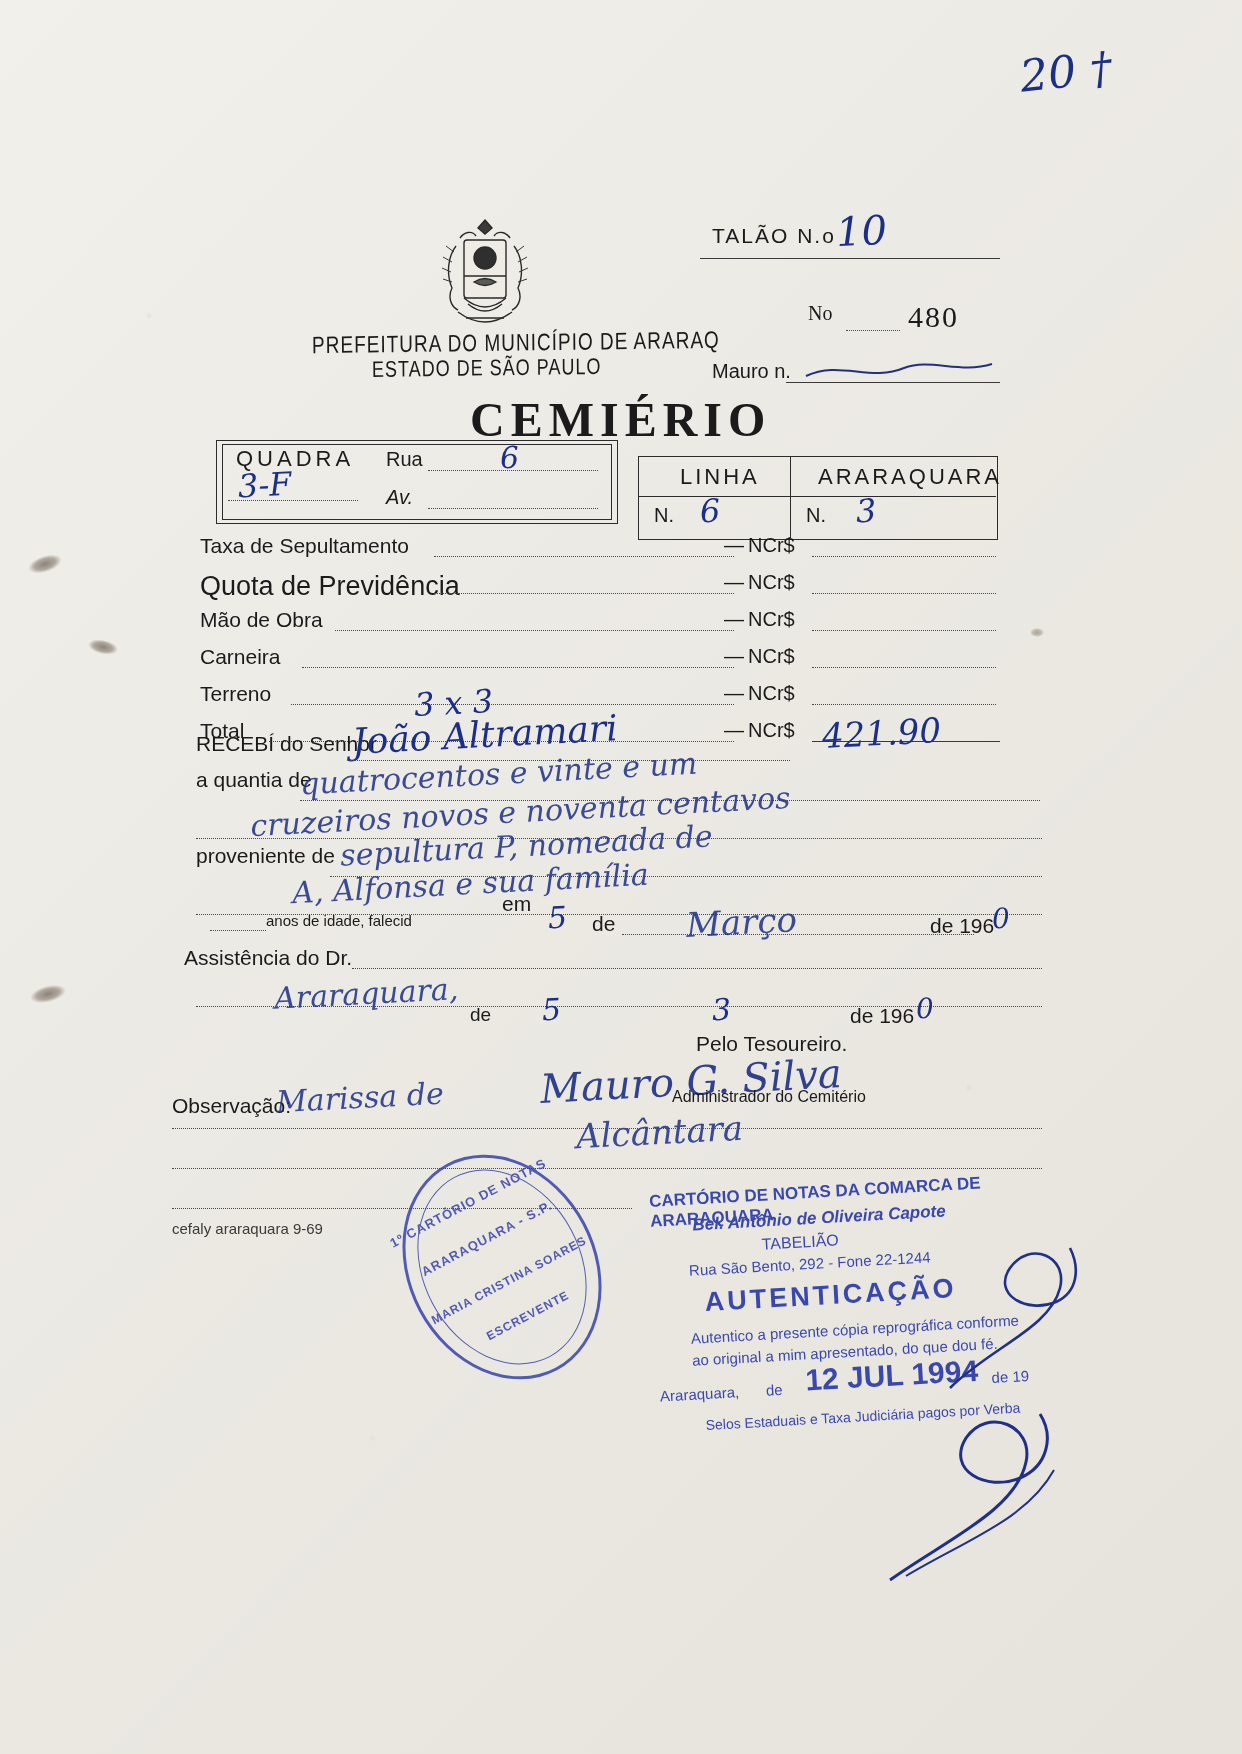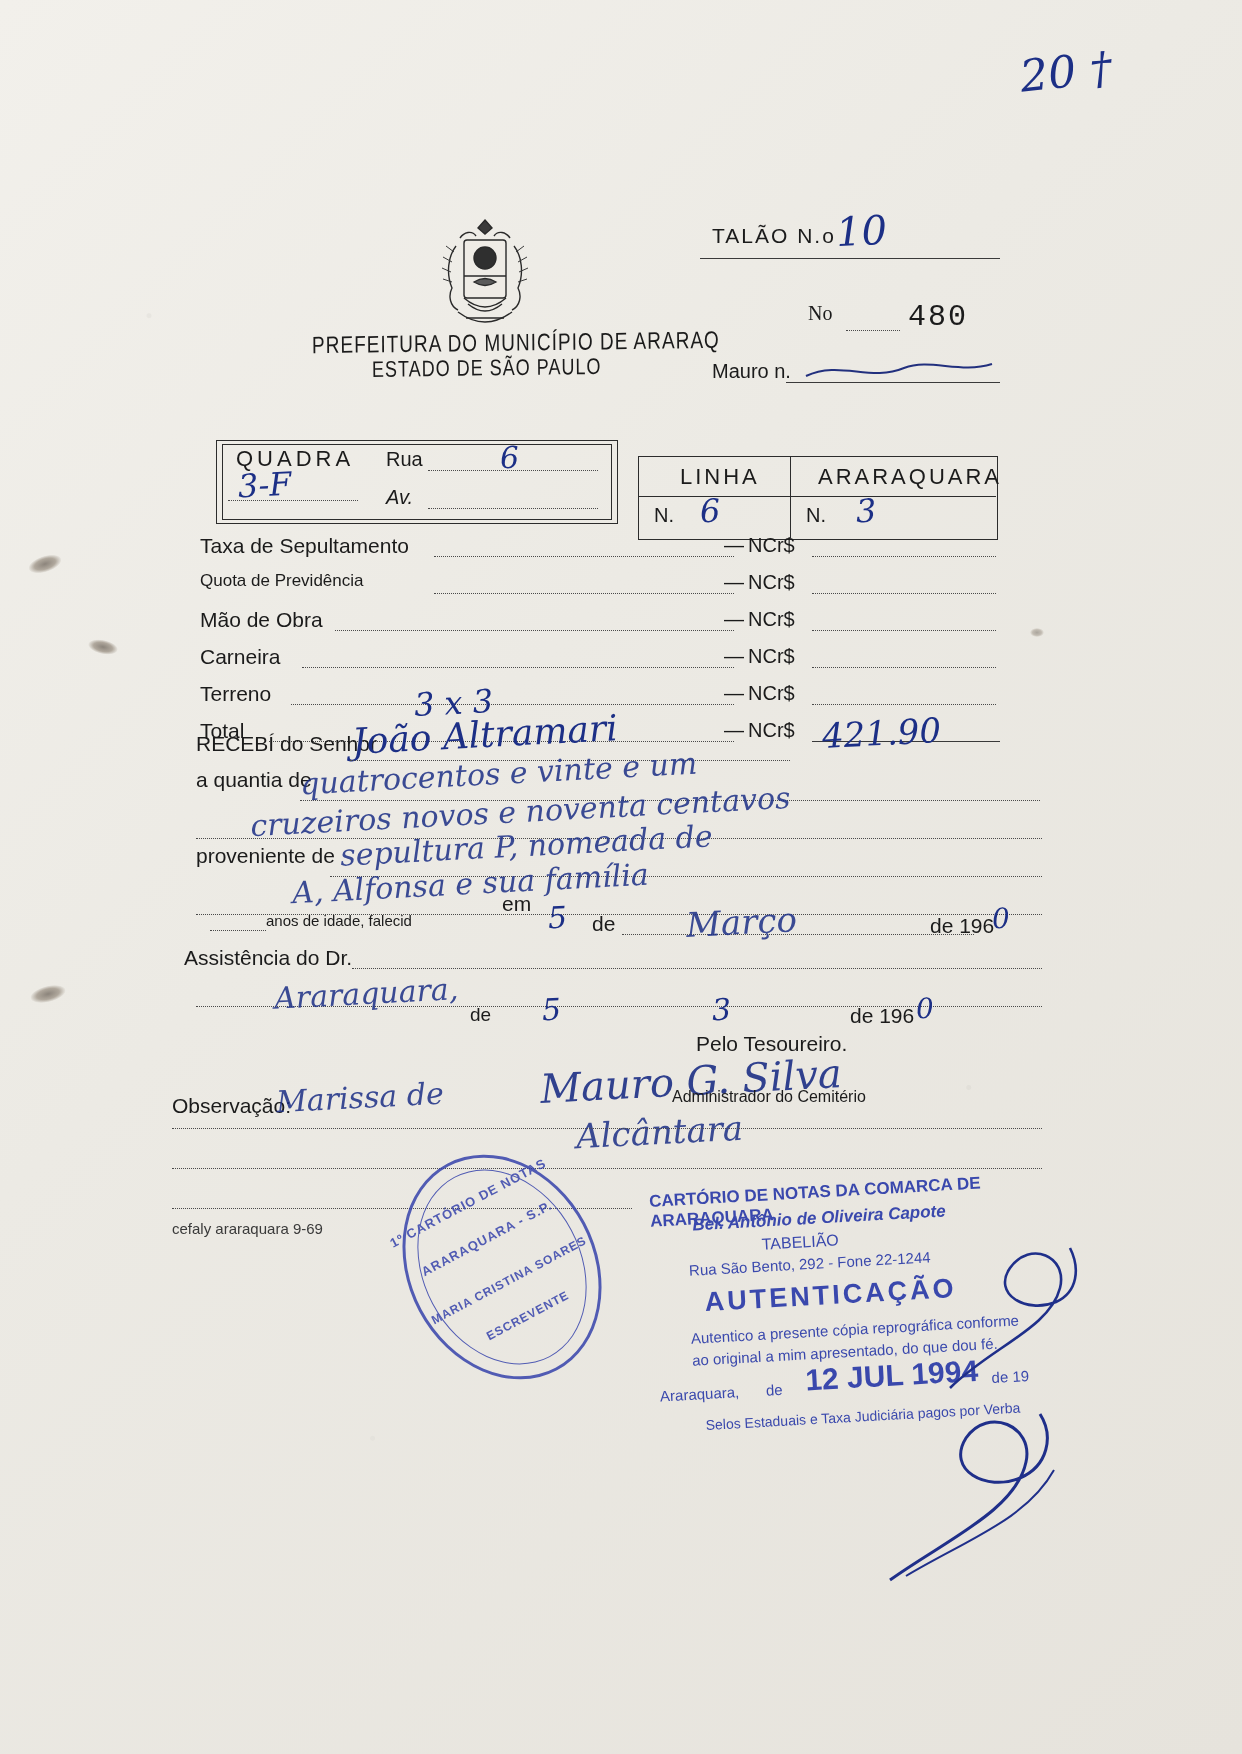--- a/index.html
+++ b/index.html
@@ -111,31 +111,32 @@
   </div>
 
   <div class="lbl prt" style="left:312px;top:332px;font-size:19px;letter-spacing:1px;transform:scaleY(1.25) rotate(-0.6deg);font-family:'Liberation Sans',sans-serif;">PREFEITURA DO MUNICÍPIO DE ARARAQ</div>
   <div class="lbl prt" style="left:372px;top:358px;font-size:18px;letter-spacing:1px;transform:scaleY(1.25) rotate(-0.6deg);">ESTADO DE SÃO PAULO</div>
 
   <div class="lbl prt" style="left:712px;top:224px;font-size:21px;letter-spacing:2px;">TALÃO N.o</div>
   <div class="lbl hand" style="left:836px;top:208px;font-size:40px;">10</div>
   <div class="solid" style="position:absolute;left:700px;top:258px;width:300px;"></div>
 
   <div class="lbl prt" style="left:808px;top:302px;font-size:20px;font-family:'Liberation Serif',serif;">No</div>
-  <div class="lbl prt" style="left:908px;top:300px;font-size:30px;font-family:Liberation Mono, monospace;letter-spacing:2px;">480</div>
+  <div class="lbl prt" style="left:908px;top:300px;font-size:30px;font-family:Liberation Serif, serif;letter-spacing:2px;">480</div>
   <div class="dots" style="position:absolute;left:846px;top:330px;width:54px;"></div>
 
   <div class="lbl prt" style="left:712px;top:360px;font-size:20px;">Mauro n.</div>
   <div class="solid" style="position:absolute;left:786px;top:382px;width:214px;"></div>
   <div class="lbl hand" style="left:800px;top:354px;font-size:30px;"></div>
 
   <svg class="scribble" style="left:800px;top:352px;" width="200" height="36">
     <path d="M6 24 C40 8 70 30 104 16 C130 6 160 22 192 12" stroke="#22307e" stroke-width="2" fill="none"></path>
   </svg>
 
+  <div class="lbl prt" style="left:470px;top:392px;font-size:48px;font-weight:bold;letter-spacing:6px;font-family:'Liberation Serif',serif;">CEMIÉRIO</div>
 
   <div class="box" style="left:216px;top:440px;width:400px;height:82px;"></div>
   <div class="box" style="left:222px;top:444px;width:388px;height:74px;border-width:1px;"></div>
   <div class="lbl prt" style="left:236px;top:446px;font-size:22px;letter-spacing:4px;">QUADRA</div>
   <div class="lbl hand" style="left:238px;top:466px;font-size:32px;">3-F</div>
   <div class="dots" style="position:absolute;left:228px;top:500px;width:130px;"></div>
 
   <div class="lbl prt" style="left:386px;top:448px;font-size:20px;">Rua</div>
   <div class="dots" style="position:absolute;left:428px;top:470px;width:170px;"></div>
   <div class="lbl hand" style="left:500px;top:440px;font-size:30px;">6</div>
@@ -154,21 +155,21 @@
   <div class="lbl hand" style="left:700px;top:492px;font-size:32px;">6</div>
   <div class="lbl prt" style="left:806px;top:504px;font-size:20px;">N.</div>
   <div class="lbl hand" style="left:856px;top:492px;font-size:32px;">3</div>
 
   <div id="fee-rows">
       <div class="lbl prt" style="left: 200px; top: 534px; font-size: 21px;">Taxa de Sepultamento</div>
       <div class="dots" style="position: absolute; left: 434px; top: 556px; width: 300px;"></div>
       <div class="lbl prt" style="left: 724px; top: 534px; font-size: 20px;">—</div>
       <div class="lbl prt" style="left: 748px; top: 534px; font-size: 20px;">NCr$</div>
       <div class="dots" style="position: absolute; left: 812px; top: 556px; width: 184px;"></div>
-      <div class="lbl prt" style="left: 200px; top: 571px; font-size: 17px;">Quota de Previdência</div>
+      <div class="lbl prt" style="left: 200px; top: 571px; font-size: 27px;">Quota de Previdência</div>
       <div class="dots" style="position: absolute; left: 434px; top: 593px; width: 300px;"></div>
       <div class="lbl prt" style="left: 724px; top: 571px; font-size: 20px;">—</div>
       <div class="lbl prt" style="left: 748px; top: 571px; font-size: 20px;">NCr$</div>
       <div class="dots" style="position: absolute; left: 812px; top: 593px; width: 184px;"></div>
       <div class="lbl prt" style="left: 200px; top: 608px; font-size: 21px;">Mão de Obra</div>
       <div class="dots" style="position: absolute; left: 335px; top: 630px; width: 399px;"></div>
       <div class="lbl prt" style="left: 724px; top: 608px; font-size: 20px;">—</div>
       <div class="lbl prt" style="left: 748px; top: 608px; font-size: 20px;">NCr$</div>
       <div class="dots" style="position: absolute; left: 812px; top: 630px; width: 184px;"></div>
       <div class="lbl prt" style="left: 200px; top: 645px; font-size: 21px;">Carneira</div>

